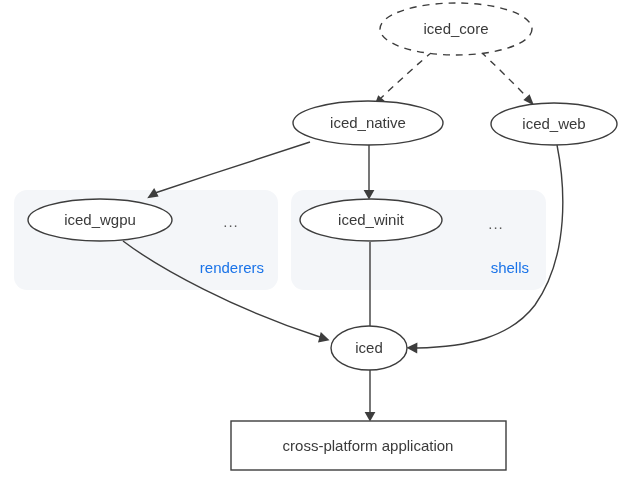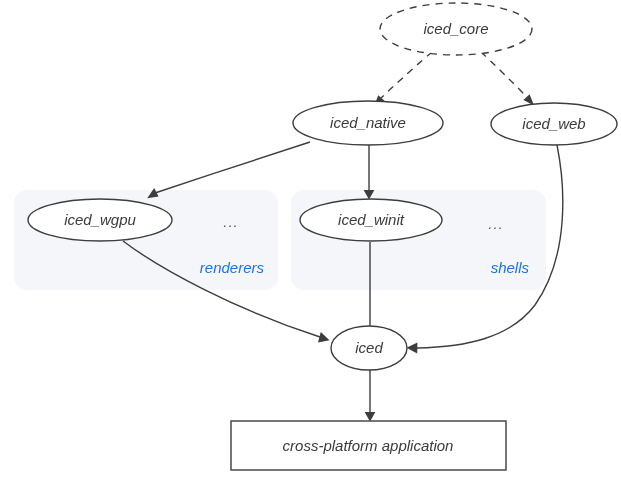--- a/index.html
+++ b/index.html
@@ -12,21 +12,20 @@
     width: 621px;
     height: 483px;
     overflow: hidden;
     font-family: "Liberation Sans", sans-serif;
   }
   #diagram-root {
     position: relative;
     width: 621px;
     height: 483px;
     background: #ffffff;
-    font-style: italic;
   }
   #diagram-svg {
     position: absolute;
     top: 0;
     left: 0;
     width: 621px;
     height: 483px;
     display: block;
   }
   .node-label {

